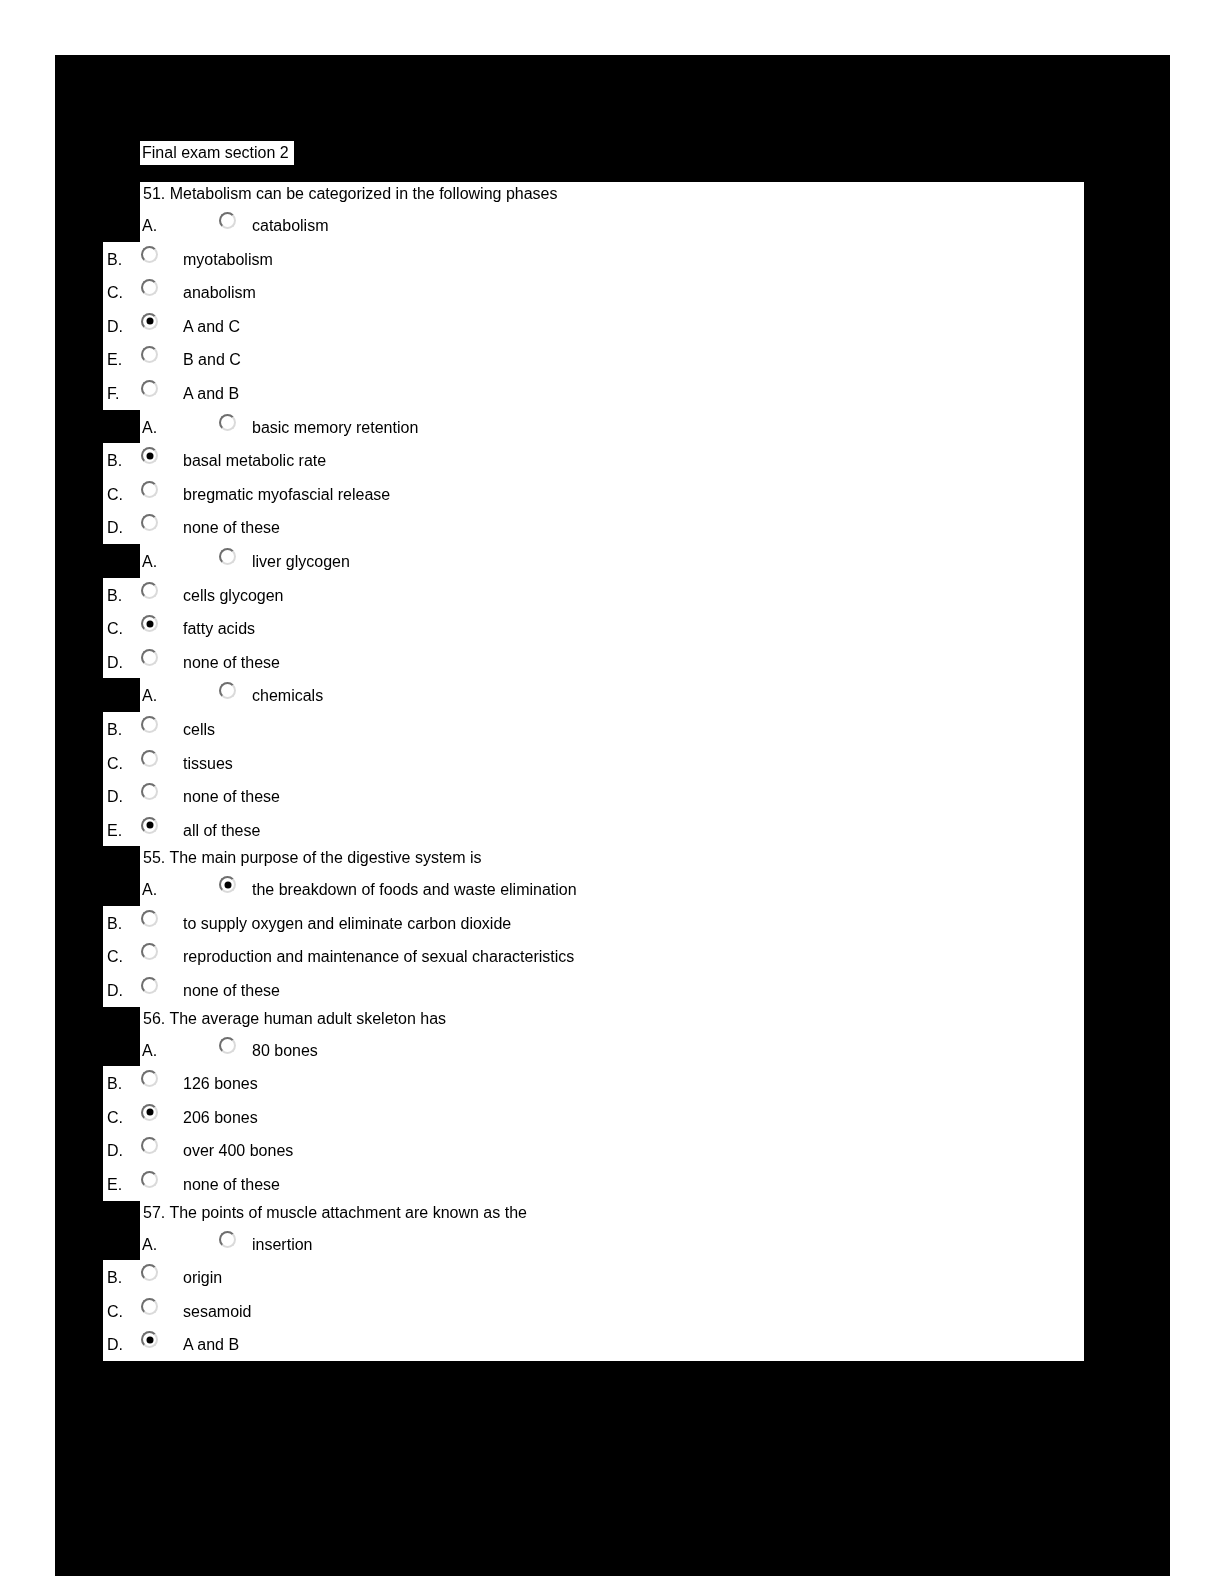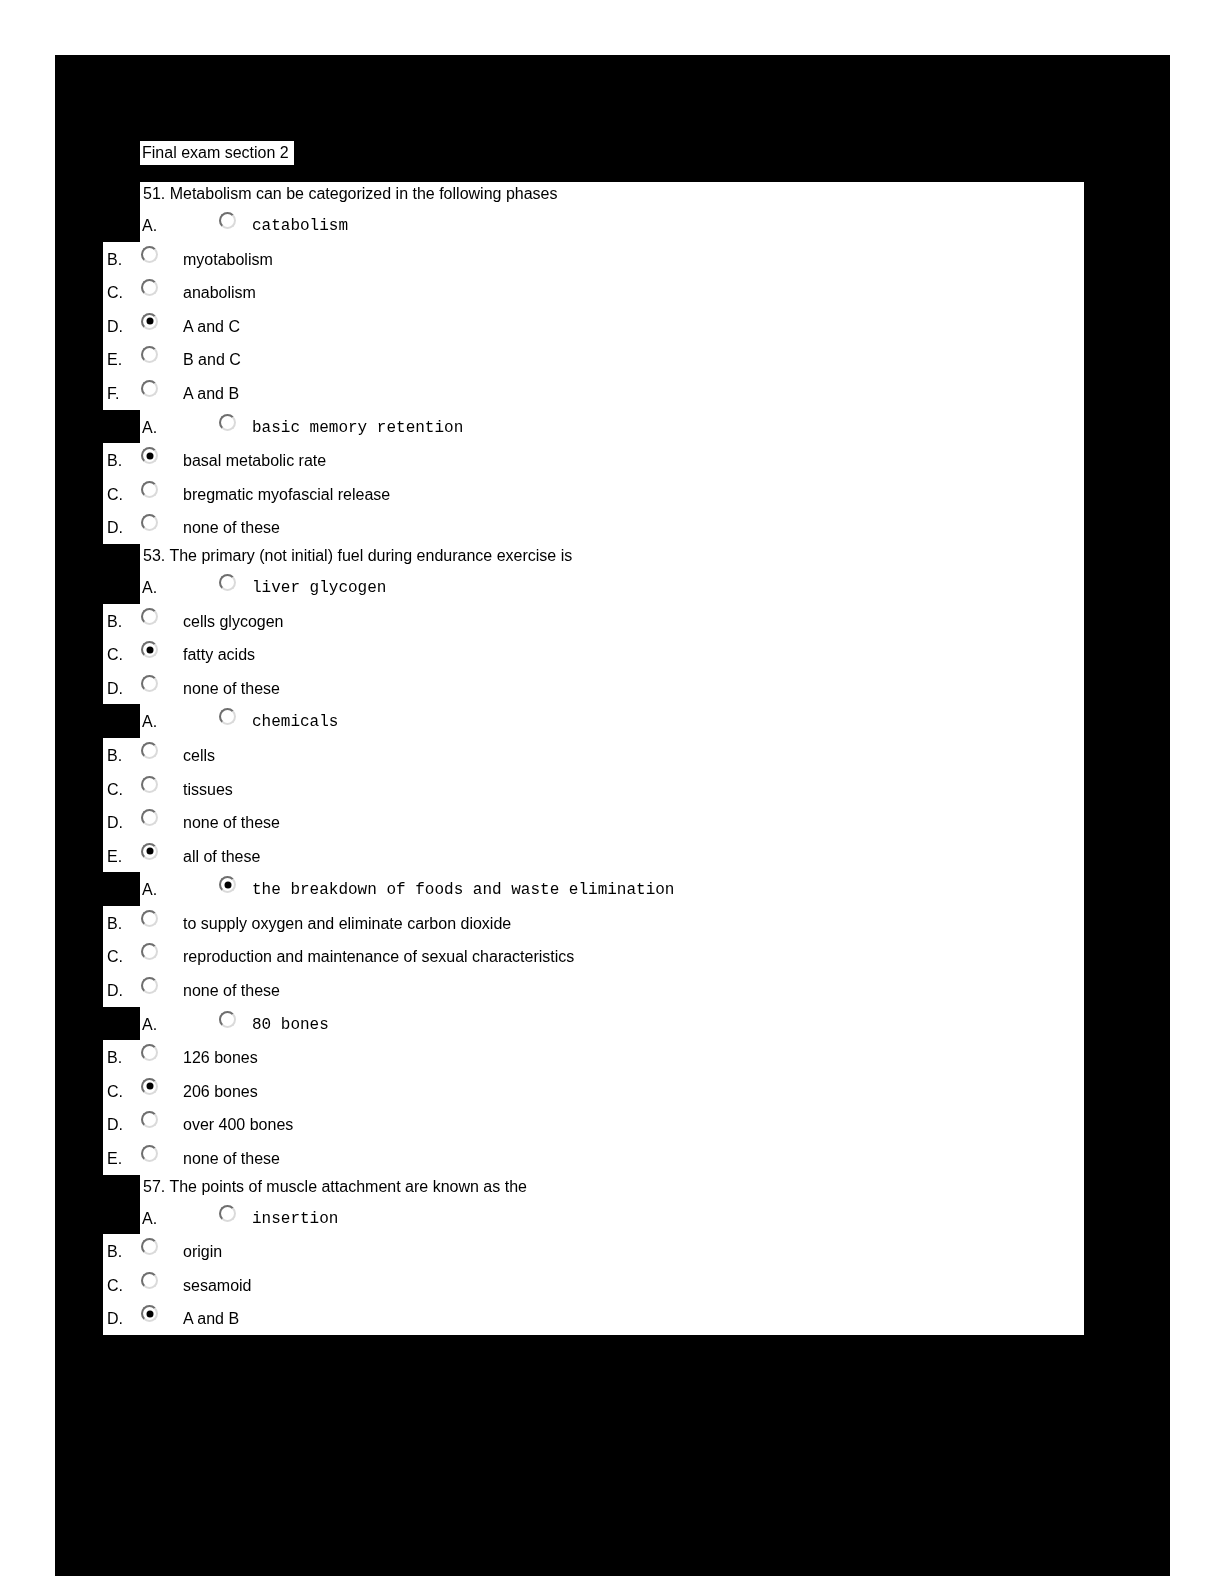--- a/index.html
+++ b/index.html
@@ -81,21 +81,21 @@
     line-height: 20px;
   }
   .opt-label {
     position: absolute;
     top: 8px;
     font-size: 16px;
     line-height: 20px;
     white-space: nowrap;
   }
   .opt-row .opt-label      { left: 43px; }
-  .opt-row.first .opt-label { left: 112px; font-family: Liberation Mono, monospace; }
+  .opt-row.first .opt-label { left: 112px; }
   .radio {
     position: absolute;
     top: 4px;
     width: 17px;
     height: 17px;
     box-sizing: border-box;
     border: 2px solid;
     border-color: #6e6e6e #dadada #dadada #6e6e6e;
     border-radius: 50%;
     background: #ffffff;
@@ -209,138 +209,144 @@
       </div>
       <div class="row opt-row">
         <div class="cell-letter white">
           <span class="letter">D.</span>
         </div>
         <div class="cell-main">
           <span class="radio"></span>
           <span class="opt-label">none of these</span>
         </div>
       </div>
+      <div class="row opt-row first">
+        <div class="cell-letter"></div>
+        <div class="cell-main">
+          <span class="letter-inline">A.</span>
+          <span class="radio"></span>
+          <span class="opt-label">liver glycogen</span>
+        </div>
+      </div>
+      <div class="row opt-row">
+        <div class="cell-letter white">
+          <span class="letter">B.</span>
+        </div>
+        <div class="cell-main">
+          <span class="radio"></span>
+          <span class="opt-label">cells glycogen</span>
+        </div>
+      </div>
+      <div class="row opt-row">
+        <div class="cell-letter white">
+          <span class="letter">C.</span>
+        </div>
+        <div class="cell-main">
+          <span class="radio checked"></span>
+          <span class="opt-label">fatty acids</span>
+        </div>
+      </div>
+      <div class="row opt-row">
+        <div class="cell-letter white">
+          <span class="letter">D.</span>
+        </div>
+        <div class="cell-main">
+          <span class="radio"></span>
+          <span class="opt-label">none of these</span>
+        </div>
+      </div>
+      <div class="row opt-row first">
+        <div class="cell-letter"></div>
+        <div class="cell-main">
+          <span class="letter-inline">A.</span>
+          <span class="radio"></span>
+          <span class="opt-label">chemicals</span>
+        </div>
+      </div>
+      <div class="row opt-row">
+        <div class="cell-letter white">
+          <span class="letter">B.</span>
+        </div>
+        <div class="cell-main">
+          <span class="radio"></span>
+          <span class="opt-label">cells</span>
+        </div>
+      </div>
+      <div class="row opt-row">
+        <div class="cell-letter white">
+          <span class="letter">C.</span>
+        </div>
+        <div class="cell-main">
+          <span class="radio"></span>
+          <span class="opt-label">tissues</span>
+        </div>
+      </div>
+      <div class="row opt-row">
+        <div class="cell-letter white">
+          <span class="letter">D.</span>
+        </div>
+        <div class="cell-main">
+          <span class="radio"></span>
+          <span class="opt-label">none of these</span>
+        </div>
+      </div>
+      <div class="row opt-row">
+        <div class="cell-letter white">
+          <span class="letter">E.</span>
+        </div>
+        <div class="cell-main">
+          <span class="radio checked"></span>
+          <span class="opt-label">all of these</span>
+        </div>
+      </div>
       <div class="row q-row">
         <div class="cell-letter"></div>
         <div class="cell-main">
-          <span class="q-text">53. The primary (not initial) fuel during endurance exercise is</span>
-        </div>
-      </div>
-      <div class="row opt-row first">
-        <div class="cell-letter"></div>
-        <div class="cell-main">
-          <span class="letter-inline">A.</span>
-          <span class="radio"></span>
-          <span class="opt-label">liver glycogen</span>
-        </div>
-      </div>
-      <div class="row opt-row">
-        <div class="cell-letter white">
-          <span class="letter">B.</span>
-        </div>
-        <div class="cell-main">
-          <span class="radio"></span>
-          <span class="opt-label">cells glycogen</span>
-        </div>
-      </div>
-      <div class="row opt-row">
-        <div class="cell-letter white">
-          <span class="letter">C.</span>
-        </div>
-        <div class="cell-main">
-          <span class="radio checked"></span>
-          <span class="opt-label">fatty acids</span>
+          <span class="q-text">55. The main purpose of the digestive system is</span>
+        </div>
+      </div>
+      <div class="row opt-row first">
+        <div class="cell-letter"></div>
+        <div class="cell-main">
+          <span class="letter-inline">A.</span>
+          <span class="radio checked"></span>
+          <span class="opt-label">the breakdown of foods and waste elimination</span>
+        </div>
+      </div>
+      <div class="row opt-row">
+        <div class="cell-letter white">
+          <span class="letter">B.</span>
+        </div>
+        <div class="cell-main">
+          <span class="radio"></span>
+          <span class="opt-label">to supply oxygen and eliminate carbon dioxide</span>
+        </div>
+      </div>
+      <div class="row opt-row">
+        <div class="cell-letter white">
+          <span class="letter">C.</span>
+        </div>
+        <div class="cell-main">
+          <span class="radio"></span>
+          <span class="opt-label">reproduction and maintenance of sexual characteristics</span>
         </div>
       </div>
       <div class="row opt-row">
         <div class="cell-letter white">
           <span class="letter">D.</span>
         </div>
         <div class="cell-main">
           <span class="radio"></span>
           <span class="opt-label">none of these</span>
         </div>
       </div>
-      <div class="row opt-row first">
-        <div class="cell-letter"></div>
-        <div class="cell-main">
-          <span class="letter-inline">A.</span>
-          <span class="radio"></span>
-          <span class="opt-label">chemicals</span>
-        </div>
-      </div>
-      <div class="row opt-row">
-        <div class="cell-letter white">
-          <span class="letter">B.</span>
-        </div>
-        <div class="cell-main">
-          <span class="radio"></span>
-          <span class="opt-label">cells</span>
-        </div>
-      </div>
-      <div class="row opt-row">
-        <div class="cell-letter white">
-          <span class="letter">C.</span>
-        </div>
-        <div class="cell-main">
-          <span class="radio"></span>
-          <span class="opt-label">tissues</span>
-        </div>
-      </div>
-      <div class="row opt-row">
-        <div class="cell-letter white">
-          <span class="letter">D.</span>
-        </div>
-        <div class="cell-main">
-          <span class="radio"></span>
-          <span class="opt-label">none of these</span>
-        </div>
-      </div>
-      <div class="row opt-row">
-        <div class="cell-letter white">
-          <span class="letter">E.</span>
-        </div>
-        <div class="cell-main">
-          <span class="radio checked"></span>
-          <span class="opt-label">all of these</span>
-        </div>
-      </div>
-      <div class="row opt-row first">
-        <div class="cell-letter"></div>
-        <div class="cell-main">
-          <span class="letter-inline">A.</span>
-          <span class="radio checked"></span>
-          <span class="opt-label">the breakdown of foods and waste elimination</span>
-        </div>
-      </div>
-      <div class="row opt-row">
-        <div class="cell-letter white">
-          <span class="letter">B.</span>
-        </div>
-        <div class="cell-main">
-          <span class="radio"></span>
-          <span class="opt-label">to supply oxygen and eliminate carbon dioxide</span>
-        </div>
-      </div>
-      <div class="row opt-row">
-        <div class="cell-letter white">
-          <span class="letter">C.</span>
-        </div>
-        <div class="cell-main">
-          <span class="radio"></span>
-          <span class="opt-label">reproduction and maintenance of sexual characteristics</span>
-        </div>
-      </div>
-      <div class="row opt-row">
-        <div class="cell-letter white">
-          <span class="letter">D.</span>
-        </div>
-        <div class="cell-main">
-          <span class="radio"></span>
-          <span class="opt-label">none of these</span>
+      <div class="row q-row">
+        <div class="cell-letter"></div>
+        <div class="cell-main">
+          <span class="q-text">56. The average human adult skeleton has</span>
         </div>
       </div>
       <div class="row opt-row first">
         <div class="cell-letter"></div>
         <div class="cell-main">
           <span class="letter-inline">A.</span>
           <span class="radio"></span>
           <span class="opt-label">80 bones</span>
         </div>
       </div>

